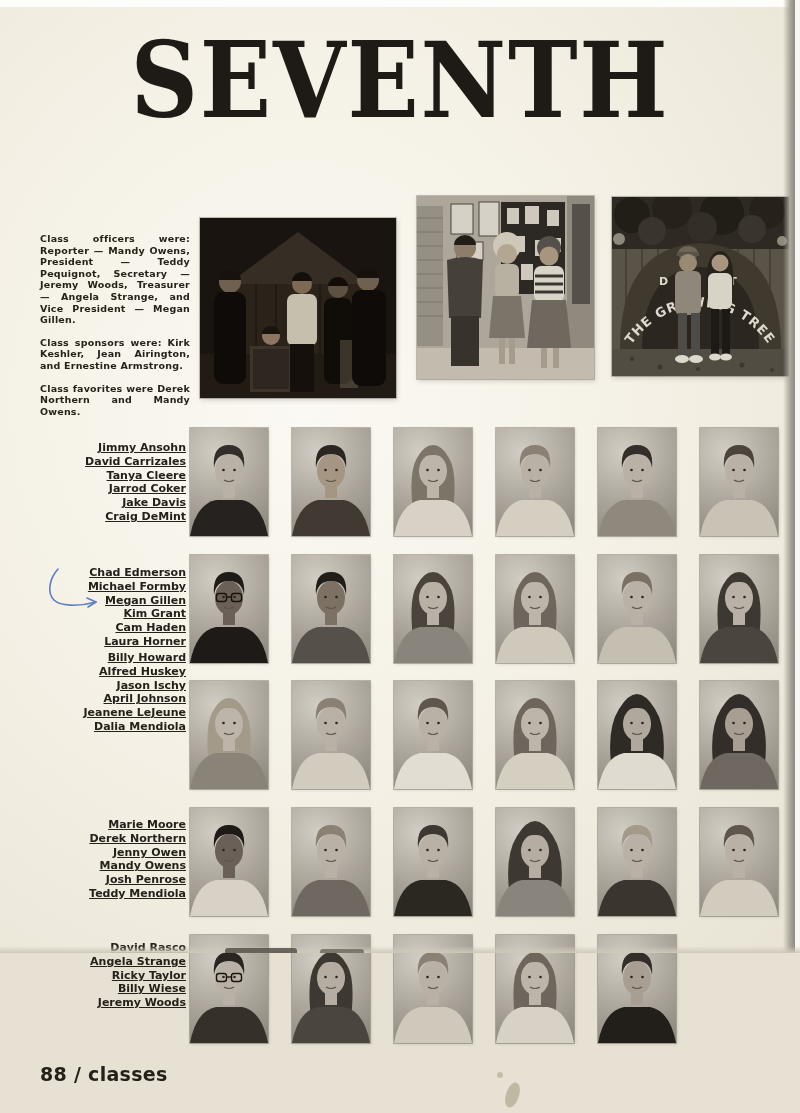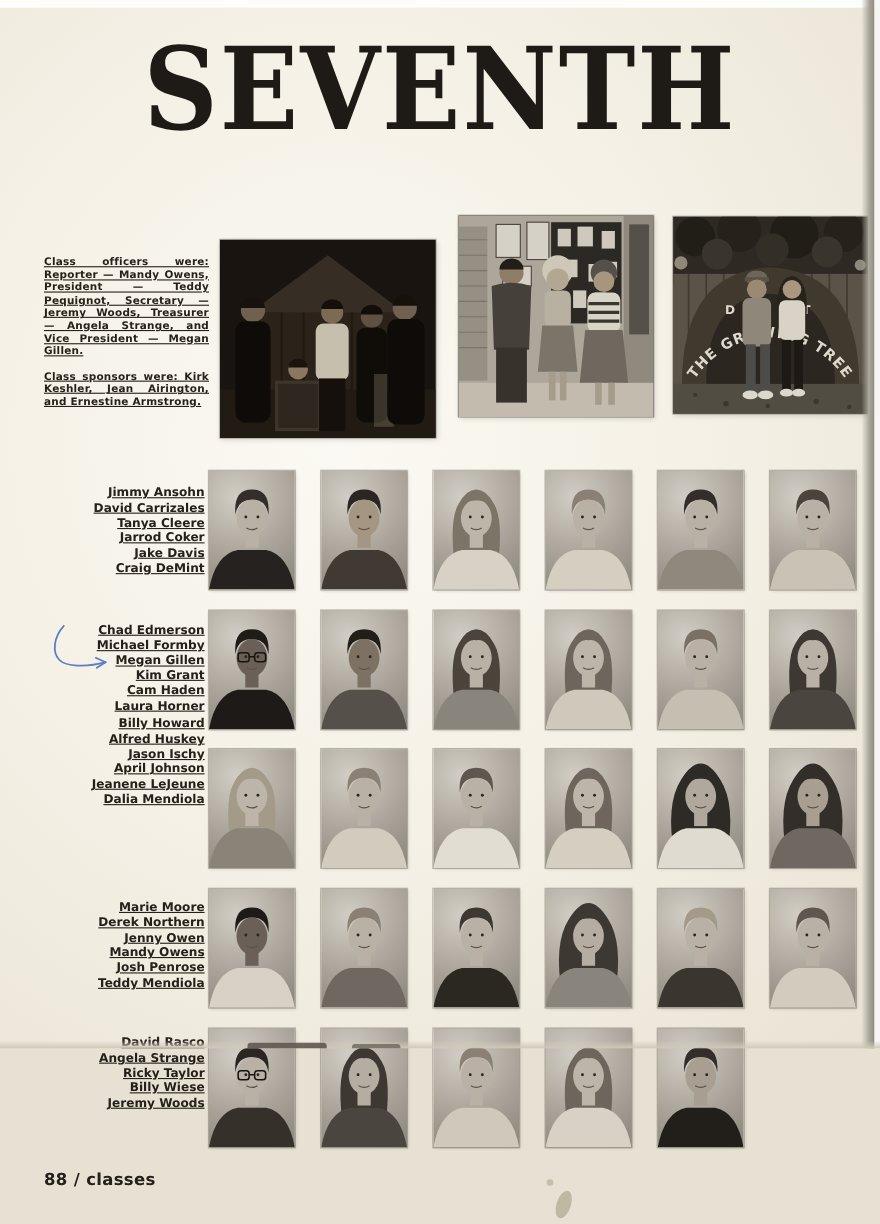--- a/index.html
+++ b/index.html
@@ -25,21 +25,21 @@
   .stain{position:absolute;left:506px;top:1082px;width:13px;height:26px;background:#b0ab92;border-radius:50%;transform:rotate(18deg);opacity:.75;}
   .stain-dot{position:absolute;left:497px;top:1072px;width:6px;height:6px;background:#bcb79f;border-radius:50%;opacity:.8;}
 
   .title{
     position:absolute;top:26px;left:0;width:100%;margin:0;
     text-align:center;
     font-family:"DejaVu Serif",serif;font-weight:700;
     font-size:104px;letter-spacing:2px;line-height:1.05;
     transform:scaleX(.9);color:#1e1b16;
   }
-  .intro{position:absolute;left:40px;top:233px;width:150px;text-decoration:underline;}
+  .intro{position:absolute;left:40px;top:233px;width:150px;}
   .intro p{margin:0 0 11px;font-size:9.5px;line-height:11.6px;font-weight:700;text-align:justify;letter-spacing:.2px;color:#262219;}
 
   .photo{position:absolute;box-shadow:0 0 0 1px rgba(60,55,45,.28), 1px 2px 5px rgba(60,55,45,.22);background:#2a241d;}
   .photo svg{display:block;width:100%;height:100%;}
   .photo-a{left:200px;top:218px;width:196px;height:180px;}
   .photo-b{left:417px;top:196px;width:177px;height:183px;}
   .photo-c{left:612px;top:197px;width:177px;height:179px;}
 
   .names{position:absolute;left:30px;width:156px;text-align:right;}
   .student-name{font-size:11px;line-height:13.8px;font-weight:700;white-space:nowrap;color:#24201a;text-decoration:underline;}
@@ -47,32 +47,33 @@
   .prow{position:absolute;left:190px;display:flex;gap:24px;}
   .portrait{
     width:78px;height:108px;flex:0 0 auto;overflow:hidden;
     background:radial-gradient(circle at 32% 22%, #d2cdc4 0%, #a8a298 55%, #8a857b 100%);
     box-shadow:0 0 0 1px rgba(60,55,45,.32), 1px 1px 3px rgba(60,55,45,.18);
   }
   .portrait svg{display:block;width:100%;height:100%;}
 
   .pen-arrow{position:absolute;left:46px;top:567px;width:64px;height:44px;overflow:visible;}
 
-  .footer{position:absolute;left:40px;top:1063px;font-size:15px;font-weight:700;letter-spacing:.3px;color:#24201a;}
+  .footer{position:absolute;left:40px;top:1063px;font-size:19px;font-weight:700;letter-spacing:.3px;color:#24201a;}
 </style>
 </head>
 <body>
 
 <div class="page">
 
   <h1 class="title">SEVENTH</h1>
 
   <div class="intro" id="intro">
       <p>Class officers were: Reporter — Mandy Owens, President — Teddy Pequignot, Secretary — Jeremy Woods, Treasurer — Angela Strange, and Vice President — Megan Gillen.</p>
       <p>Class sponsors were: Kirk Keshler, Jean Airington, and Ernestine Armstrong.</p>
+      <p>Class favorites were Derek Northern and Mandy Owens.</p>
     </div>
 
   <div class="photo photo-a">
     <svg viewBox="0 0 196 180" preserveAspectRatio="none">
       <rect width="196" height="180" fill="#191410"></rect>
       <polygon points="28,66 98,14 170,68" fill="#362e24"></polygon>
       <rect x="36" y="66" width="128" height="72" fill="#2b231a"></rect>
       <g stroke="#211a12" stroke-width="2">
         <line x1="56" y1="66" x2="56" y2="138"></line>
           <line x1="76" y1="66" x2="76" y2="138"></line>

